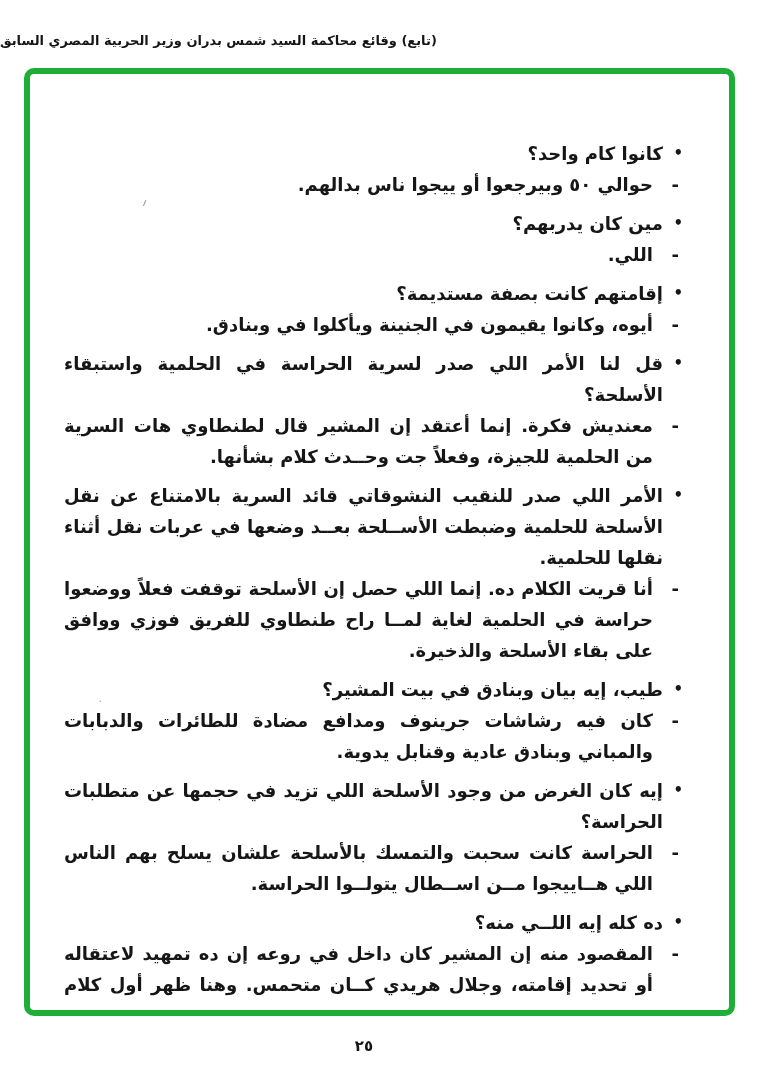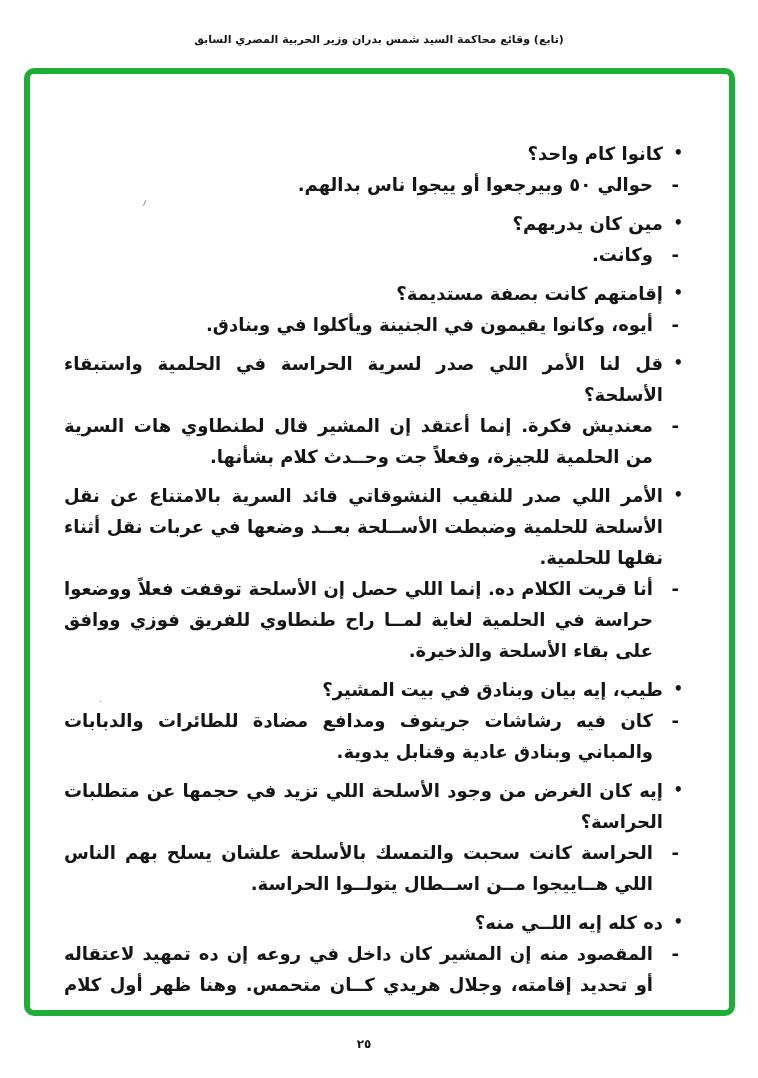--- a/index.html
+++ b/index.html
@@ -7,22 +7,22 @@
     width:758px;height:1078px;
     background:#ffffff;
     font-family:"DejaVu Sans","Liberation Sans",sans-serif;
     position:relative;
     overflow:hidden;
     color:#161616;
   }
   .page-header{
     position:absolute;
     top:33px;left:0;right:0;
-    text-align:center;
-    font-size:11px;
+    text-align:left;
+    font-size:13px;
     font-weight:bold;
     letter-spacing:0;
   }
   .border-frame{
     position:absolute;
     top:68px;left:24px;
     width:711px;height:948px;
     box-sizing:border-box;
     border:6px solid #1eae37;
     border-radius:10px;
@@ -47,21 +47,21 @@
   .row.a{padding-right:4px;}
   .row.a .marker{width:26px;font-size:18px;line-height:31px;}
   .row .text{
     flex:1 1 auto;
     text-align:justify;
   }
   .page-footer{
     position:absolute;
     top:1037px;left:0;right:30px;
     text-align:center;
-    font-size:12px;
+    font-size:15px;
     font-weight:bold;
   }
   .scan-artifact{
     position:absolute;
     font-size:11px;
     color:#9a9a9a;
     font-weight:normal;
   }
   .artifact-1{top:196px;right:610px;}
   .artifact-2{top:692px;right:656px;}
@@ -83,21 +83,21 @@
           <div class="text">حوالي ٥٠ وبيرجعوا أو ييجوا ناس بدالهم.</div>
         </div>
       </div>
       <div class="qa-group">
         <div class="row q">
           <span class="marker">•</span>
           <div class="text">مين كان يدربهم؟</div>
         </div>
         <div class="row a">
           <span class="marker">-</span>
-          <div class="text">وكانت.</div>
+          <div class="text">اللي.</div>
         </div>
       </div>
       <div class="qa-group">
         <div class="row q">
           <span class="marker">•</span>
           <div class="text">إقامتهم كانت بصفة مستديمة؟</div>
         </div>
         <div class="row a">
           <span class="marker">-</span>
           <div class="text">أيوه، وكانوا يقيمون في الجنينة ويأكلوا في وبنادق.</div>

